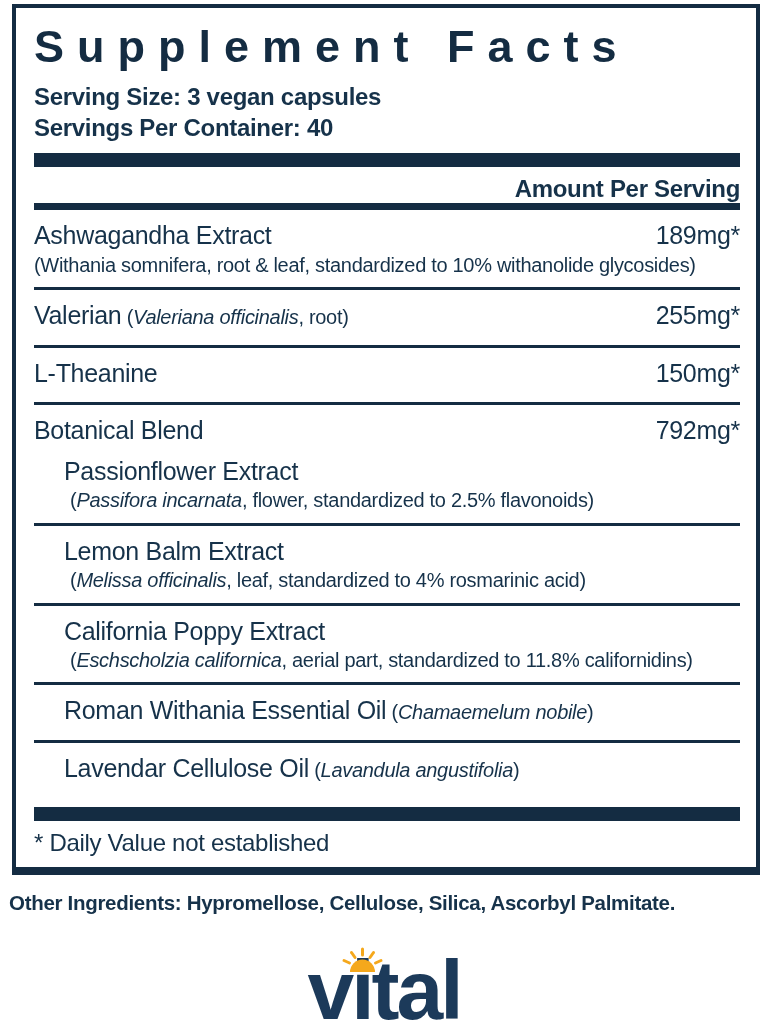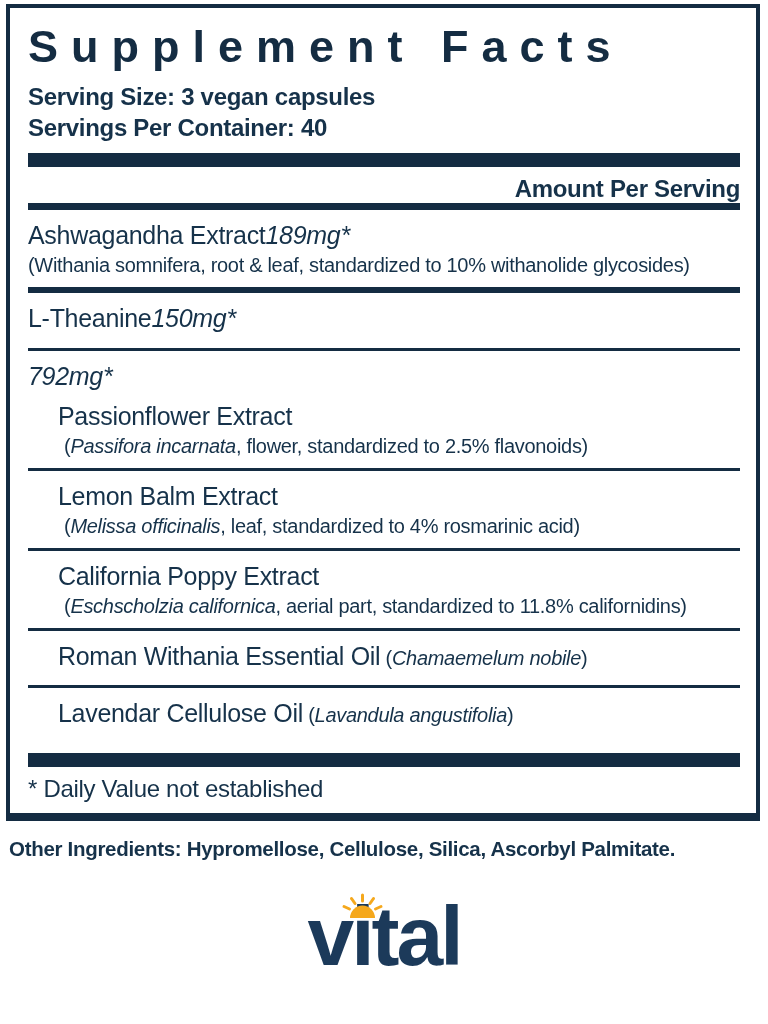--- a/index.html
+++ b/index.html
@@ -2,21 +2,21 @@
 <html><head>
 <meta charset="utf-8">
 <style>
   html,body{margin:0;padding:0;}
   body{
     width:768px;height:1024px;background:#ffffff;
     font-family:"Liberation Sans",sans-serif;
     color:#16324a;overflow:hidden;
   }
   .facts-box{
-    margin:4px 8px 0 6px;
+    margin:4px 8px 0 12px;
     border:4px solid #142c42;
     border-bottom-width:8px;
     padding:10px 16px 4px 18px;
   }
   .title{
     font-size:45px;font-weight:bold;line-height:1;
     letter-spacing:13px;white-space:nowrap;
     color:#142c42;margin:6px 0 12px 0;
   }
   .serving-line{
@@ -25,26 +25,26 @@
   }
   .bar-thick{height:14px;background:#142c42;margin-top:10px;}
   .amount-header{
     text-align:right;font-weight:bold;font-size:24px;
     padding:8px 0 0 0;letter-spacing:-0.3px;
   }
   .bar-med{height:7px;background:#142c42;}
   .thin-line{height:3px;background:#142c42;}
   .row{padding-top:10px;}
   .row-line{
-    display:flex;justify-content:flex-start;align-items:baseline;
+    display:flex;justify-content:space-between;align-items:baseline;
     font-size:25px;line-height:1.22;letter-spacing:-0.3px;
   }
   .row-pad{padding-bottom:14px;}
   .name{white-space:nowrap;}
-  .amount{white-space:nowrap;font-style:italic;}
+  .amount{white-space:nowrap;}
   .latin-inline{font-style:italic;}
   .paren-inline{font-size:20px;}
   .desc{
     font-size:20px;line-height:1.22;letter-spacing:-0.3px;
     padding:2px 0 10px 0;
   }
   .italic-full{}
   .sub{padding-left:30px;}
   .sub .desc{padding-left:6px;}
   .footnote{font-size:24px;padding:8px 0 6px 0;letter-spacing:-0.3px;}
@@ -76,32 +76,39 @@
 
   <div class="row">
     <div class="row-line">
       <span class="name">Ashwagandha Extract</span>
       <span class="amount">189mg*</span>
     </div>
     <div class="desc italic-full">(Withania somnifera, root &amp; leaf, standardized to 10% withanolide glycosides)</div>
   </div>
   <div class="thin-line"></div>
 
+  <div class="row row-pad">
+    <div class="row-line">
+      <span class="name"><span>Valerian</span><span class="paren-inline"> (</span><span class="paren-inline latin-inline">Valeriana officinalis</span><span class="paren-inline">, root)</span></span>
+      <span class="amount">255mg*</span>
+    </div>
+  </div>
   <div class="thin-line"></div>
 
   <div class="row row-pad">
     <div class="row-line">
       <span class="name">L-Theanine</span>
       <span class="amount">150mg*</span>
     </div>
   </div>
   <div class="thin-line"></div>
 
   <div class="row">
     <div class="row-line">
+      <span class="name">Botanical Blend</span>
       <span class="amount">792mg*</span>
     </div>
   </div>
 
   <div class="row sub">
     <div class="row-line">
       <span class="name">Passionflower Extract</span>
     </div>
     <div class="desc"><span>(</span><span class="latin-inline">Passifora incarnata</span><span>, flower, standardized to 2.5% flavonoids)</span></div>
   </div>

